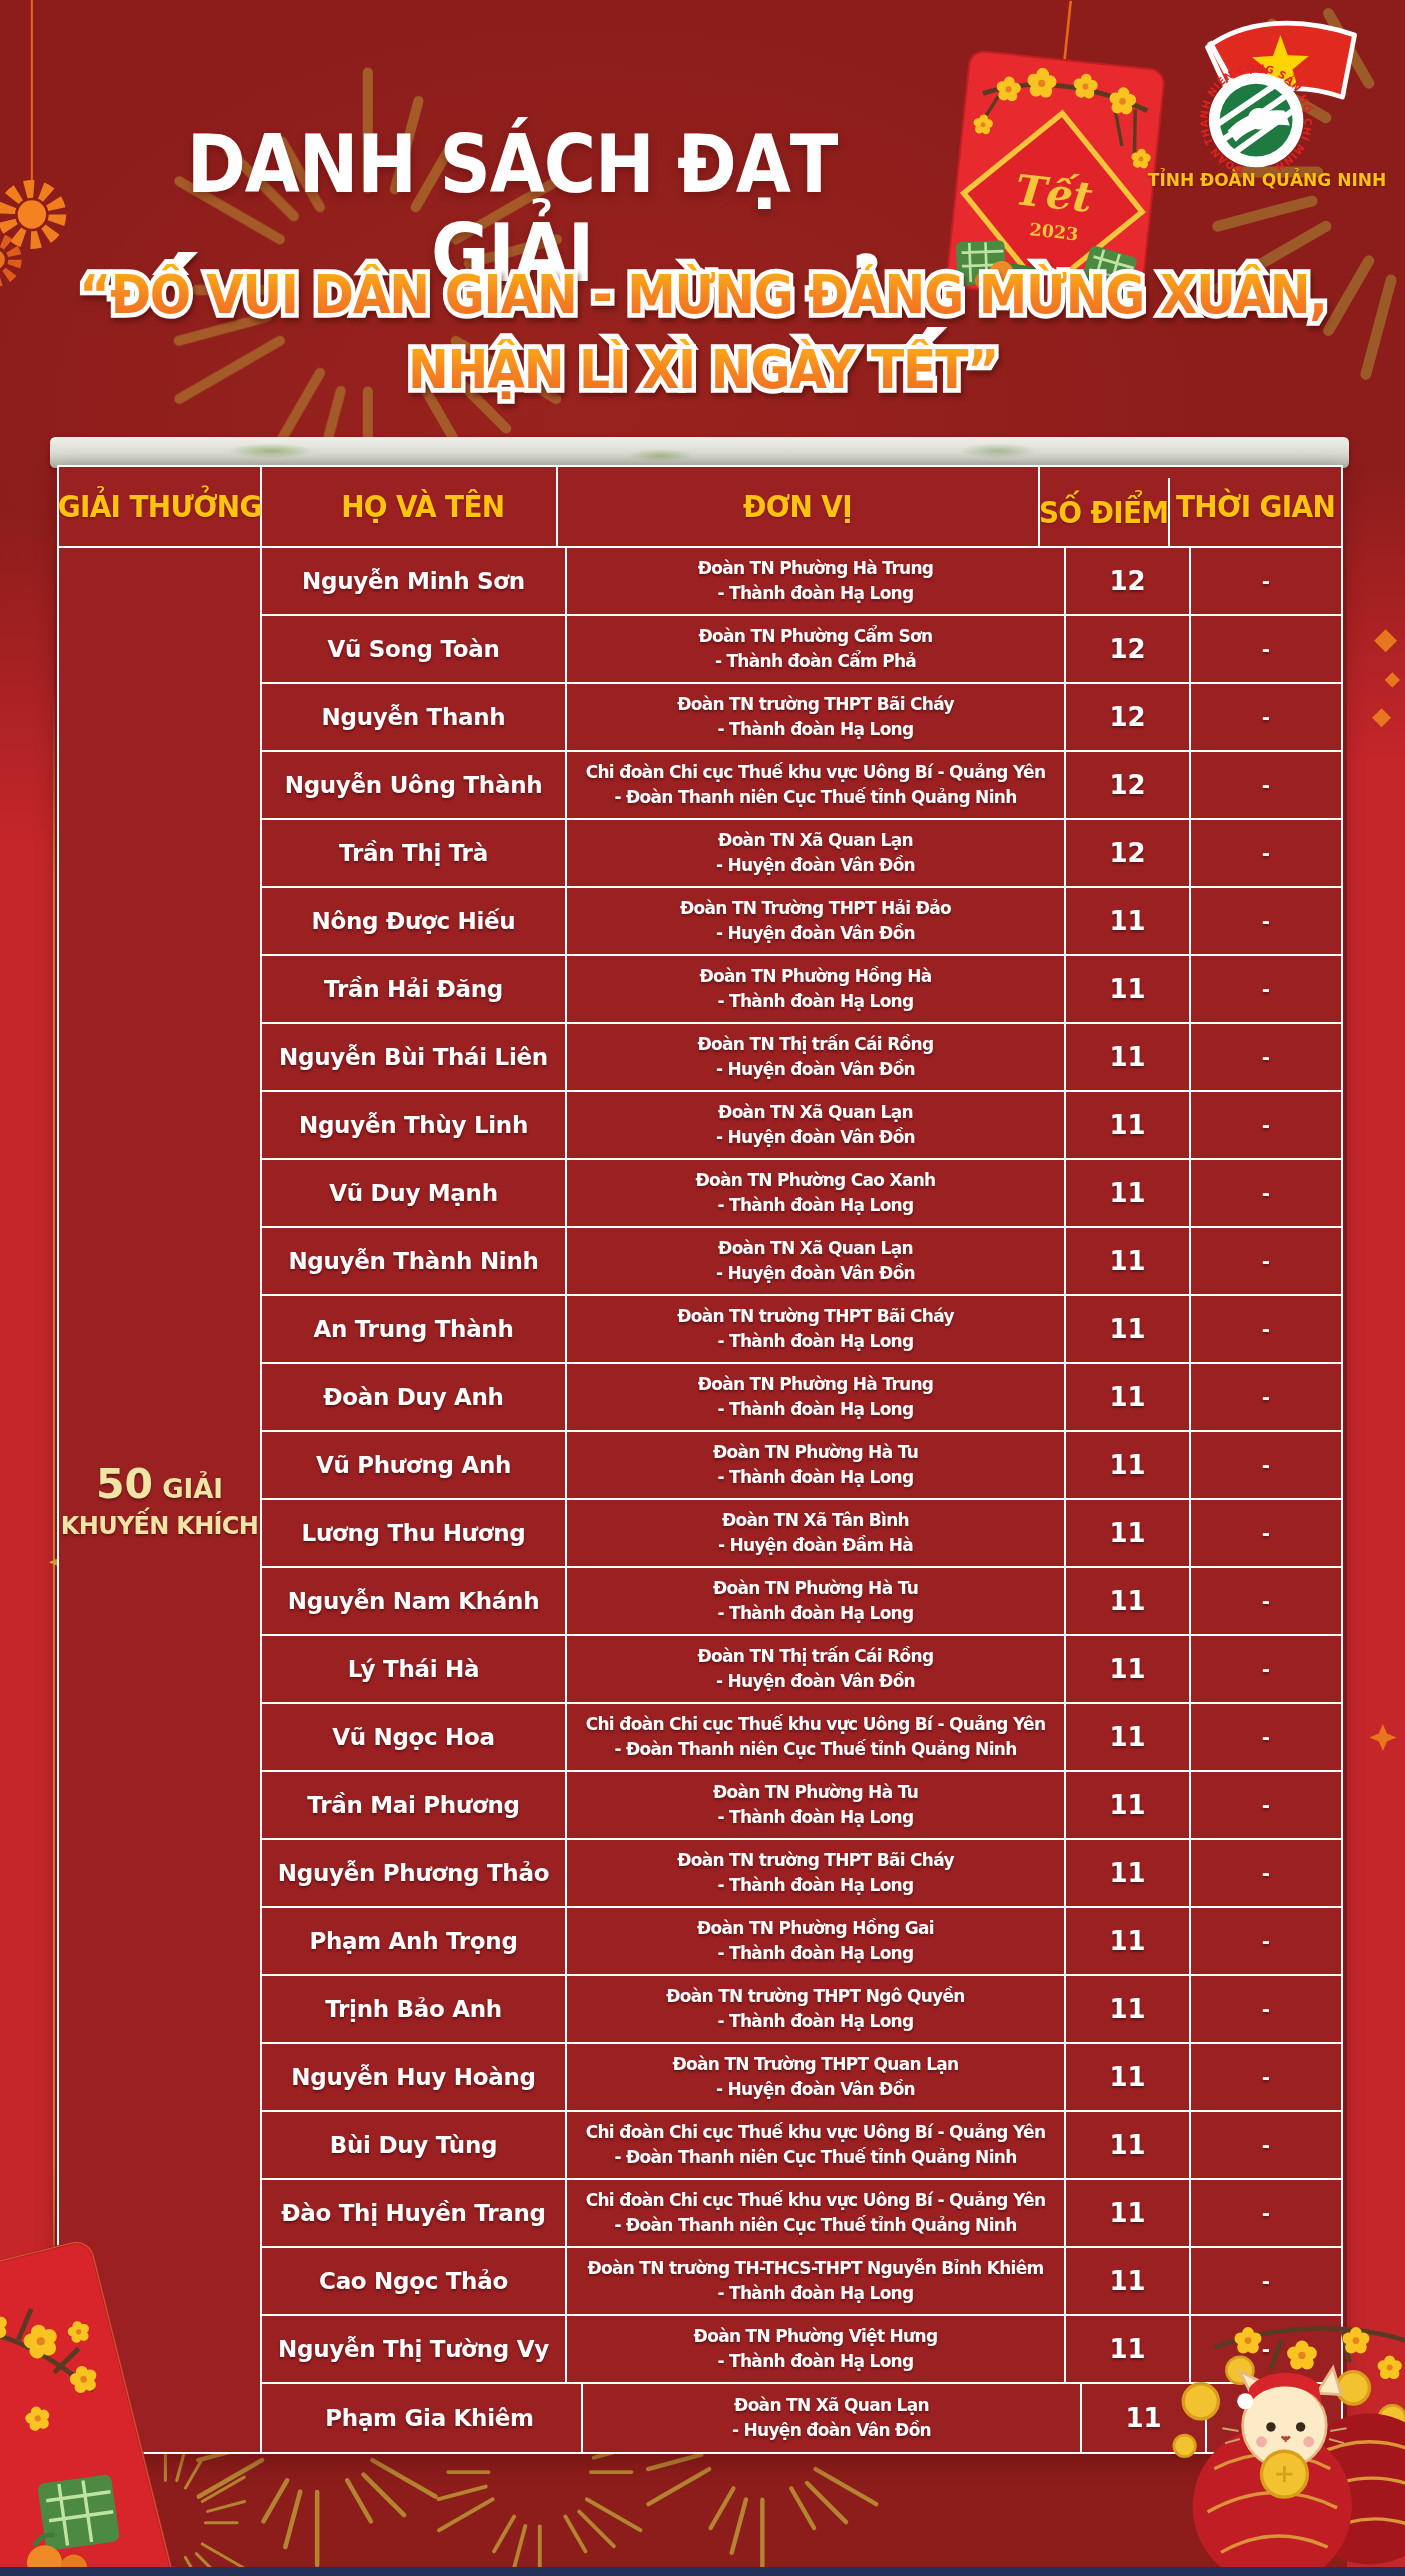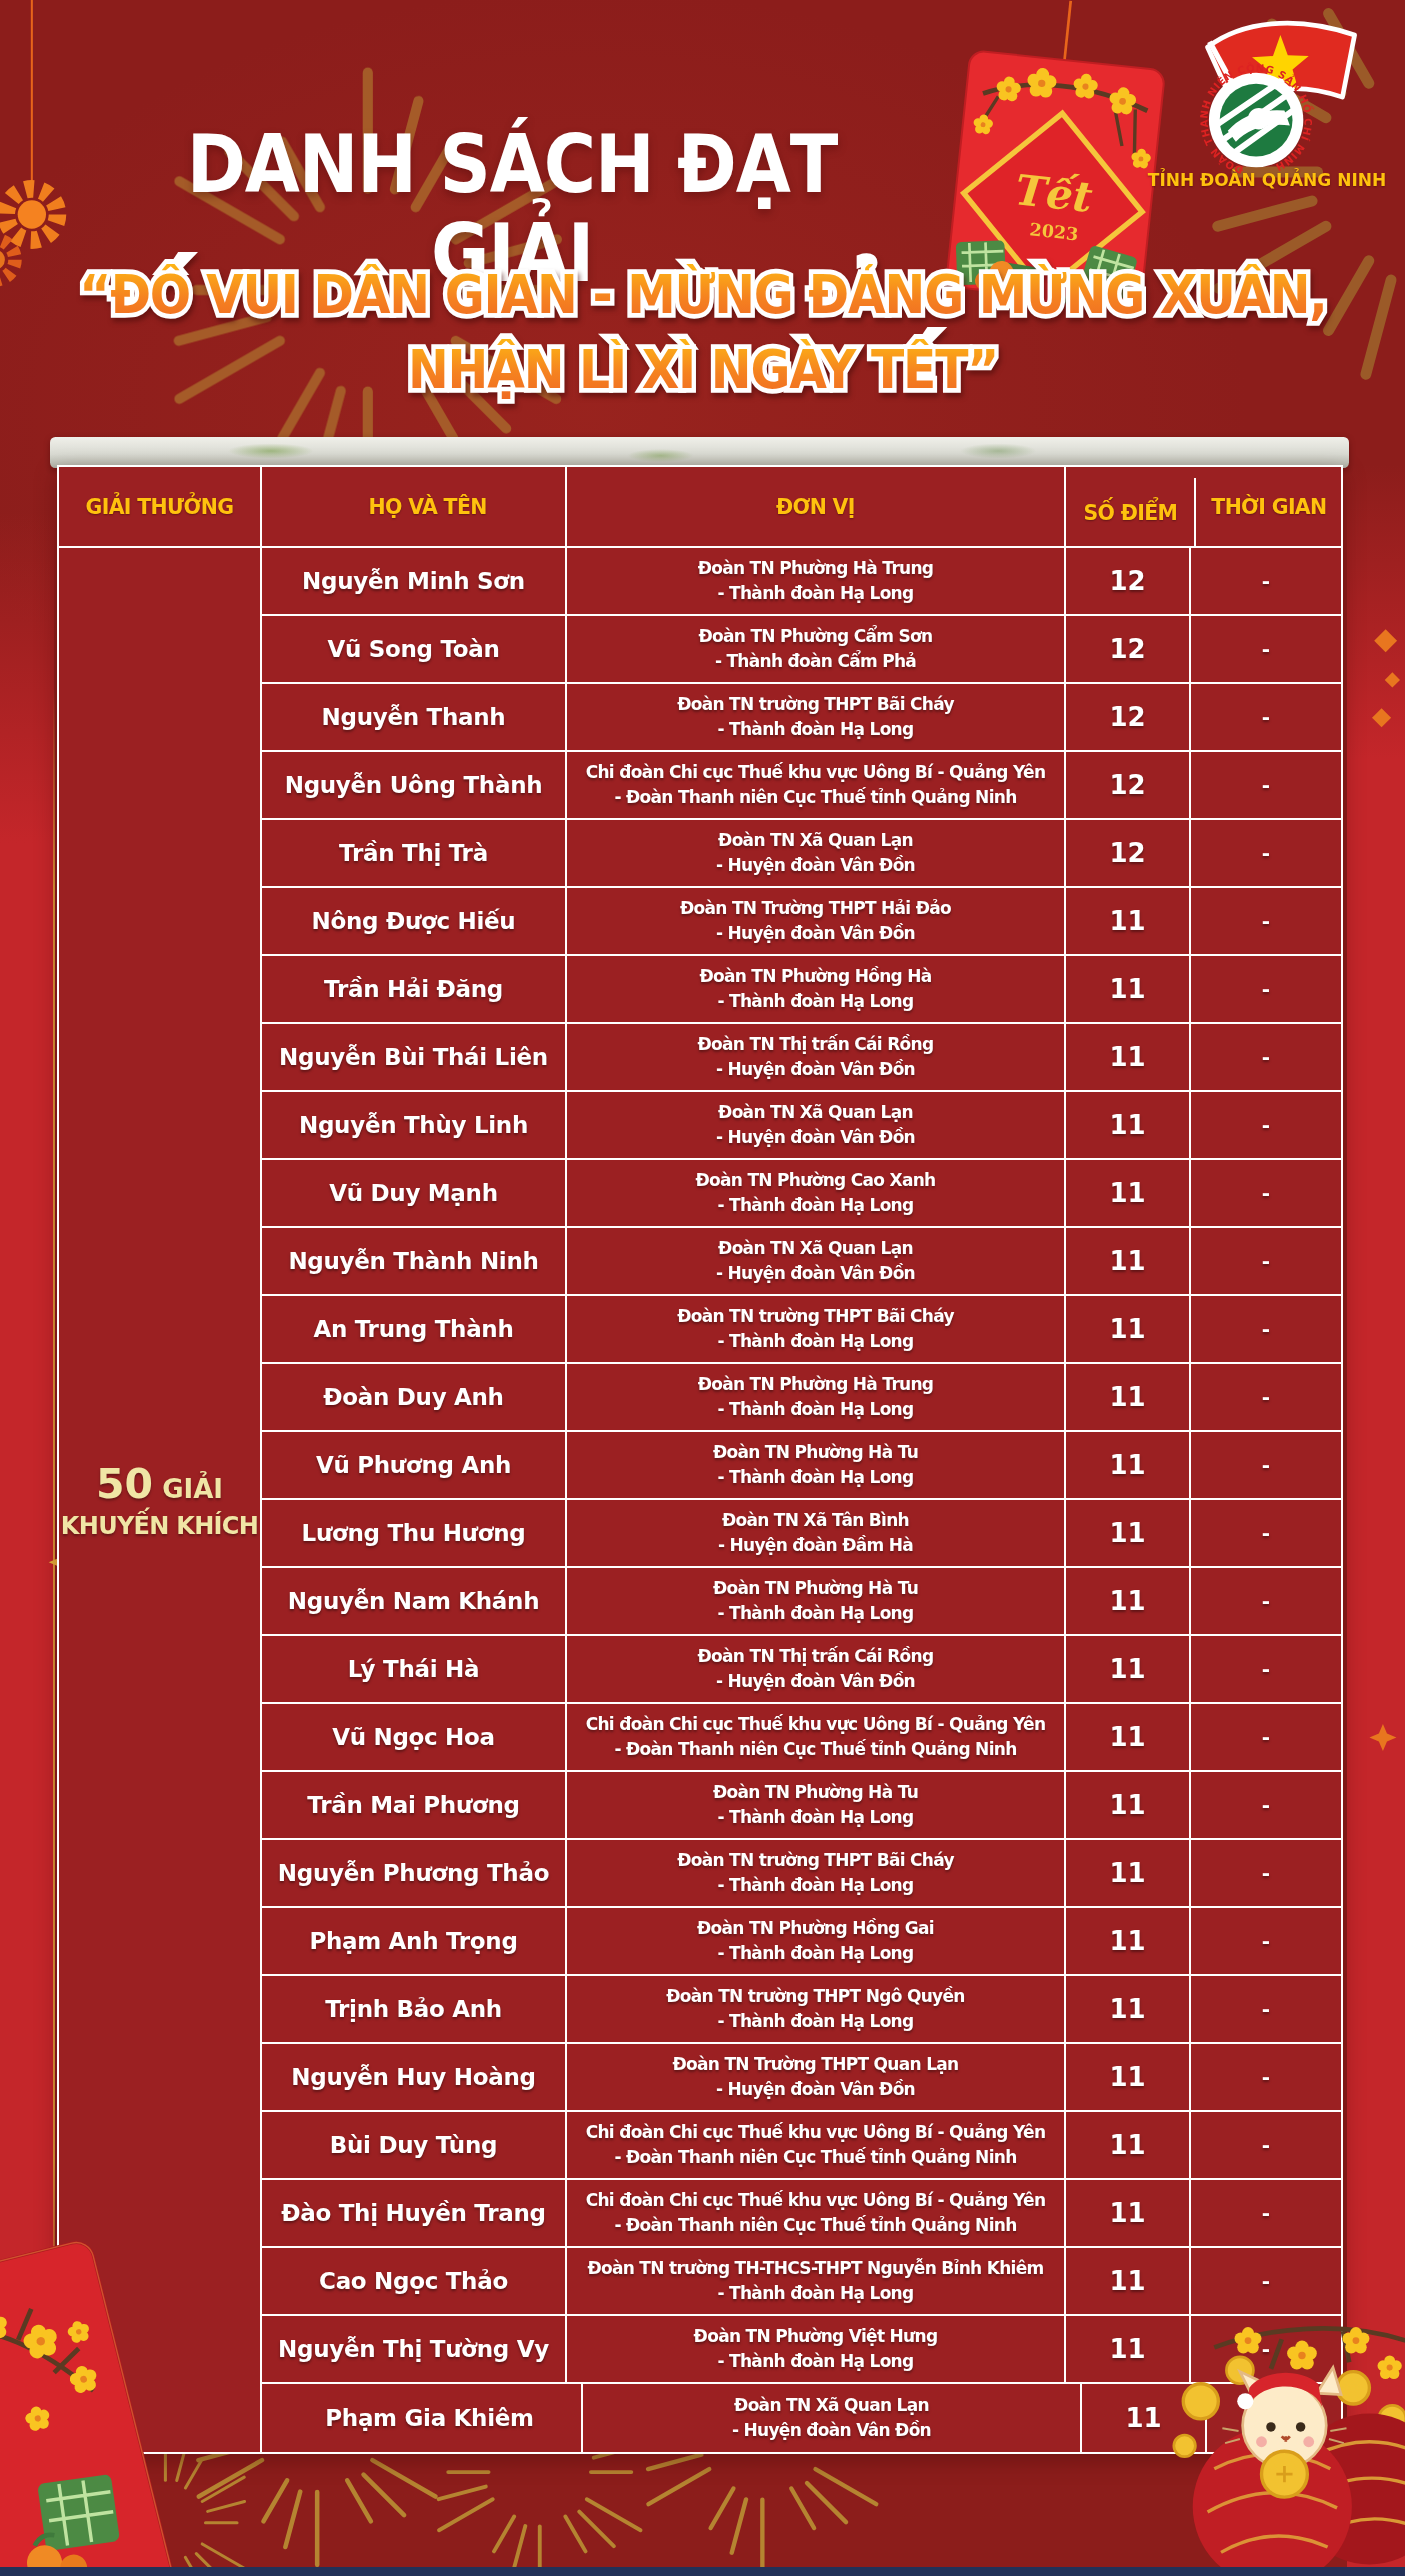--- a/index.html
+++ b/index.html
@@ -51,21 +51,21 @@
       radial-gradient(47px 9.4px at 47% 60%, rgba(110,150,60,.45), transparent 70%),
       radial-gradient(54px 10.8px at 73% 45%, rgba(90,130,60,.40), transparent 70%),
       linear-gradient(180deg,#F0F0EA 0%,#D9DAD2 55%,#AEB1A6 100%);
     box-shadow:0 2.7px 6.7px rgba(60,5,5,.4);}
   
   .tbl{position:absolute;left:57px;top:465px;width:1286px;z-index:3;
     background:var(--panel-red);border:2.7px solid #fff;
     box-shadow:0 6.7px 20px rgba(60,5,5,.35);}
   .thead{display:flex;height:81px;border-bottom:2.7px solid #fff;}
   .th{display:flex;align-items:center;justify-content:center;border-right:2.7px solid #fff;
-    color:var(--header-gold);font-weight:700;font-size:22px;letter-spacing:-0.7px;
+    color:var(--header-gold);font-weight:700;font-size:30px;letter-spacing:-0.7px;
     transform-origin:center;text-shadow:0 1.3px 2px rgba(0,0,0,.35);text-align:center;}
   .th>span{transform:scaleX(.93);white-space:nowrap;}
   .th:last-child{border-right:none;}
   .w-prize{width:203px;} .w-name{width:305px;padding-left:28px;} .w-unit{width:499px;} .w-score{width:130px;margin-top:11px;} .w-time{flex:1;}
   .tbody{display:flex;}
   .prize-cell{width:203px;border-right:2.7px solid #fff;display:flex;flex-direction:column;
     align-items:center;justify-content:center;color:var(--prize-cream);
     text-shadow:0 2px 2.7px rgba(0,0,0,.35);}
   .prize-line1{font-weight:700;white-space:nowrap;}
   .prize-count{font-size:41px;} .prize-word{font-size:26px;}

